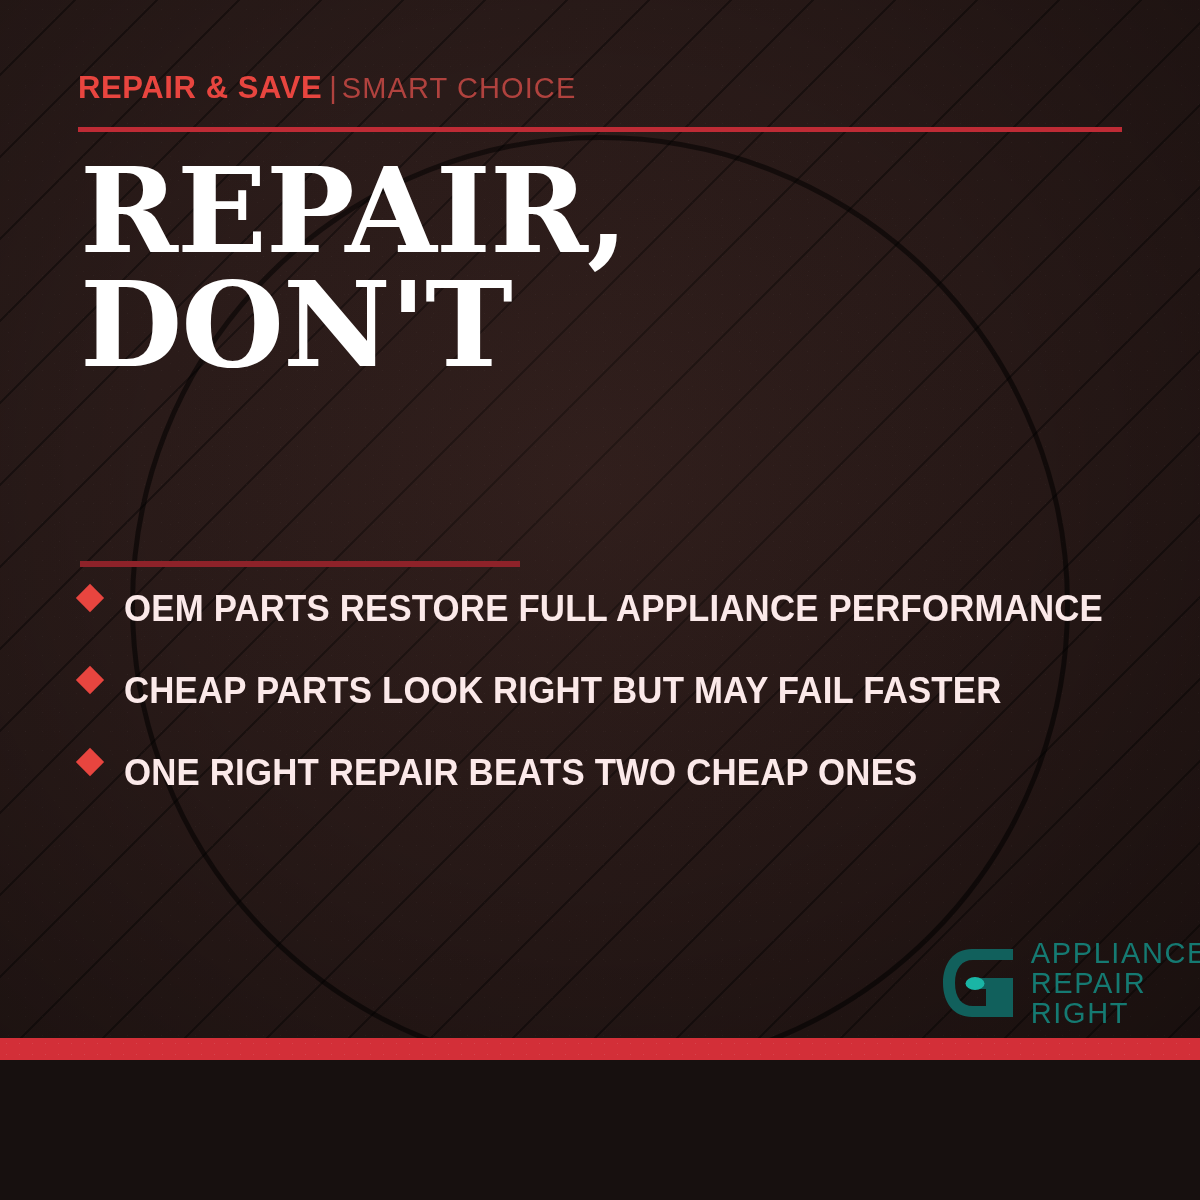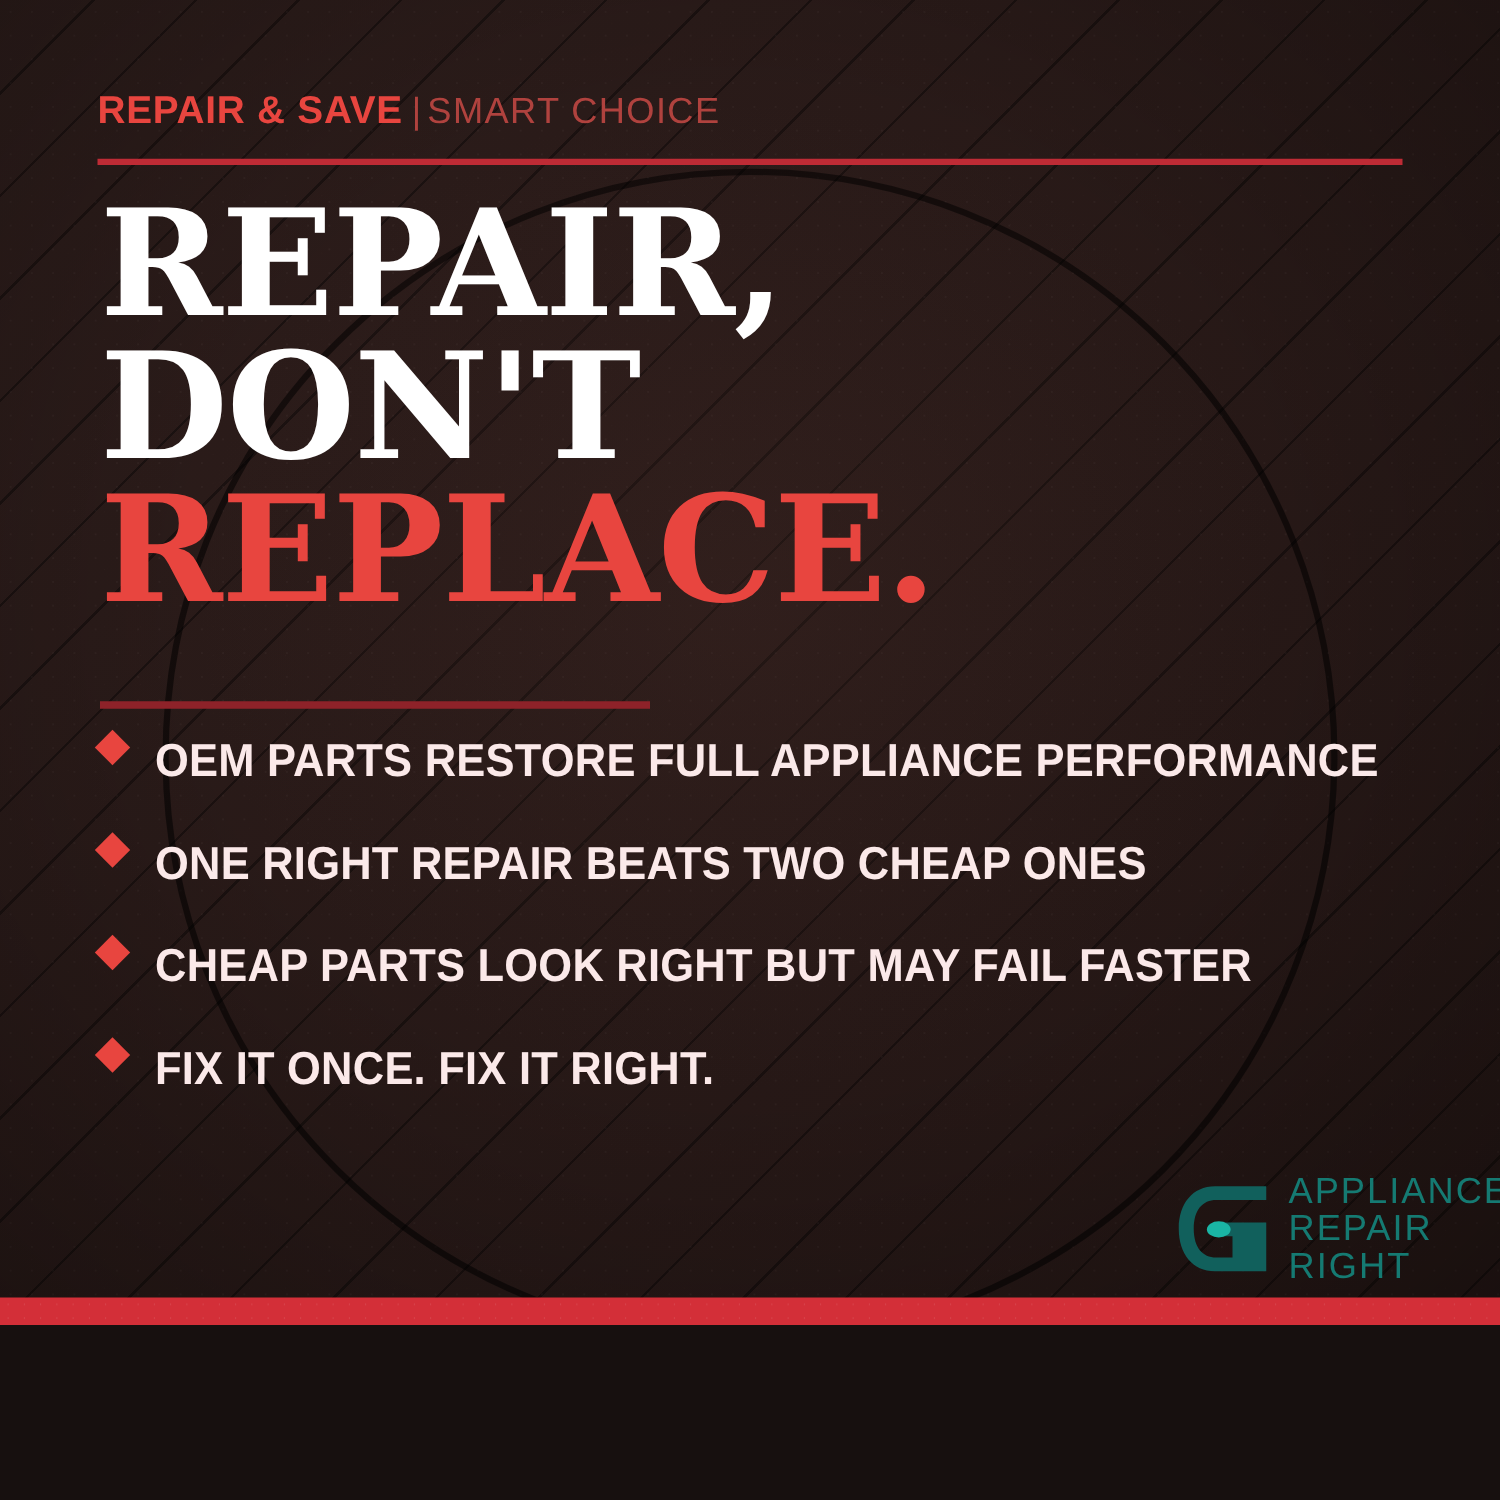--- a/index.html
+++ b/index.html
@@ -249,41 +249,36 @@
   <div class="header">
     <p class="eyebrow">
       <span class="brand">REPAIR &amp; SAVE</span><span class="sep">|</span> <span class="sub">SMART CHOICE</span>
     </p>
   </div>
   <div class="header-rule"></div>
 
   <h1 class="headline">
     <span class="l1">REPAIR,</span>
     <span class="l2">DON'T</span>
-    <span class="l3">REPLACE.</span>
   </h1>
 
   <div class="divider"></div>
 
   <ul class="bullets">
     <li class="bullet">
       <span class="bullet-diamond"></span>
       <span class="bullet-text">OEM PARTS RESTORE FULL APPLIANCE PERFORMANCE</span>
     </li>
     <li class="bullet">
       <span class="bullet-diamond"></span>
-      <span class="bullet-text">ONE RIGHT REPAIR BEATS TWO CHEAP ONES</span>
-    </li>
-    <li class="bullet">
-      <span class="bullet-diamond"></span>
       <span class="bullet-text">CHEAP PARTS LOOK RIGHT BUT MAY FAIL FASTER</span>
     </li>
     <li class="bullet">
       <span class="bullet-diamond"></span>
-      <span class="bullet-text">FIX IT ONCE. FIX IT RIGHT.</span>
+      <span class="bullet-text">ONE RIGHT REPAIR BEATS TWO CHEAP ONES</span>
     </li>
   </ul>
 
   <div class="logo">
     <svg class="logo-mark" viewBox="0 0 78 80" aria-hidden="true">
       <path d="M74 6 L74 17 L34 17 C23 17 16 25 16 40 C16 55 23 63 34 63 L47 63 L47 46 L33 46 L33 35 L74 35 L74 74 L33 74 C15 74 4 60 4 40 C4 20 15 6 33 6 Z" fill="#11605c"></path>
       <ellipse cx="36" cy="40.5" rx="9.5" ry="6.5" fill="#1ab5a5"></ellipse>
     </svg>
     <div class="logo-words">
       <span>APPLIANCE</span>

